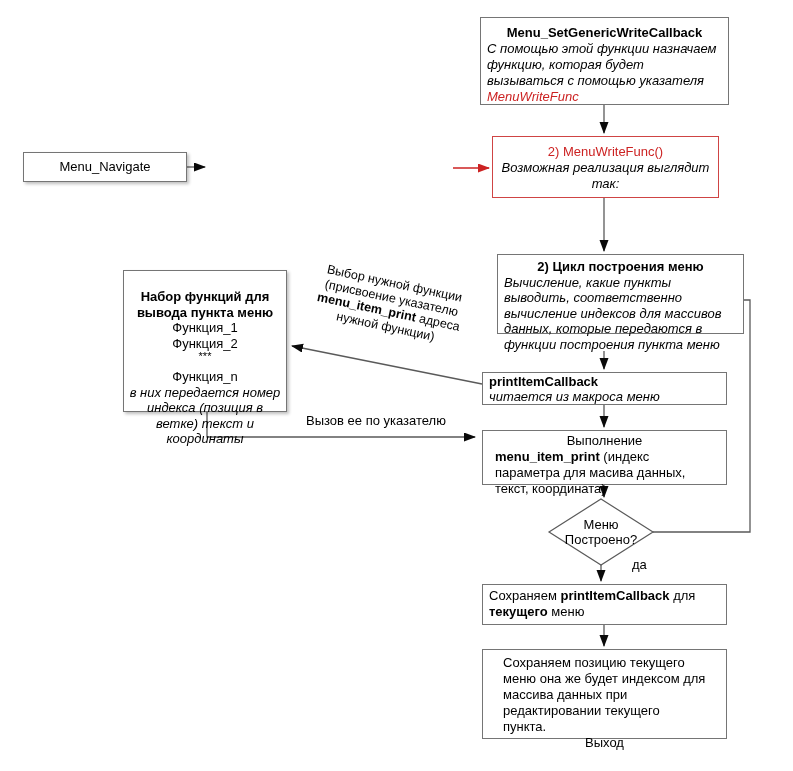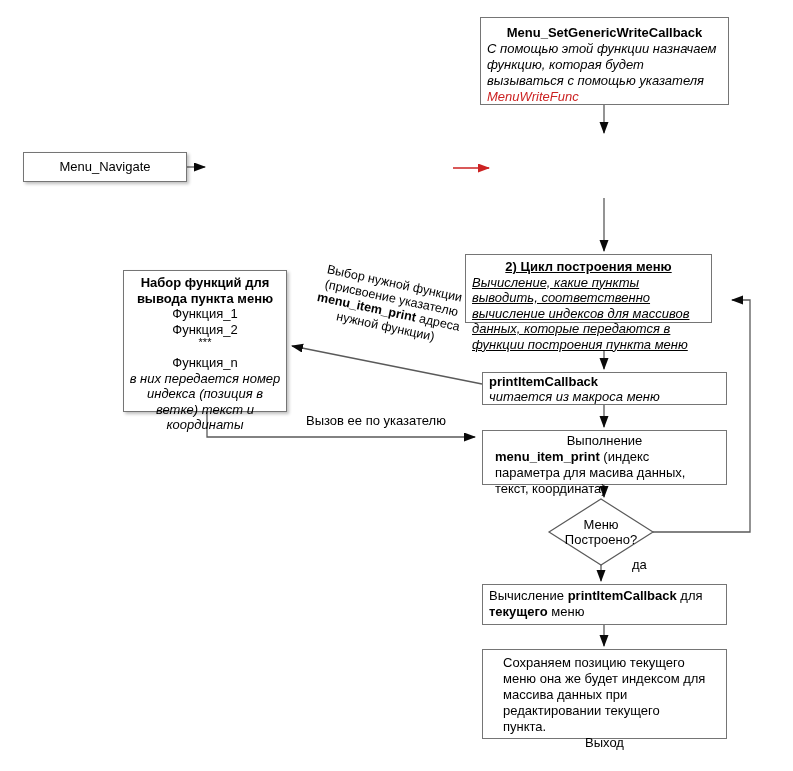--- a/index.html
+++ b/index.html
@@ -24,22 +24,22 @@
   .tc { text-align:center; }
   .it { font-style:italic; }
   .bd { font-weight:bold; }
   .red { color:var(--red); }
   .lbl { position:absolute; white-space:nowrap; }
 
   #n-setcb   { left:480px; top:17px;  width:249px; height:88px; padding-top:7px; }
   #n-nav     { left:23px;  top:152px; width:164px; height:30px; line-height:28px; padding:0; }
   #n-steps   { left:208px; top:130px; width:245px; height:73px; }
   #n-mwf     { left:492px; top:136px; width:227px; height:62px; border-color:#cf4444; padding-top:7px; }
-  #n-loop    { left:465px; top:254px; width:247px; height:69px; line-height:15.5px;text-decoration:underline; }
-  #n-funcs   { left:123px; top:270px; width:164px; height:142px; line-height:15.5px; padding:4px 2px; }
+  #n-loop    { left:497px; top:254px; width:247px; height:80px; line-height:15.5px; }
+  #n-funcs   { left:123px; top:270px; width:164px; height:142px; line-height:15.5px; padding:18px 2px; }
   #n-picb    { left:482px; top:372px; width:245px; height:33px; line-height:15px; padding:1px 6px; }
   #n-exec    { left:482px; top:430px; width:245px; height:55px; padding:2px 12px; }
   #n-execcb  { left:482px; top:584px; width:245px; height:41px; padding:3px 6px; }
   #n-save    { left:482px; top:649px; width:245px; height:90px; padding:5px 20px; }
 
   #l-decision { left:551px; top:517px; width:100px; text-align:center; line-height:15px; position:absolute; }
   #l-callptr  { left:306px; top:413px; }
   #l-yes      { left:632px; top:557px; }
   #l-select {
     position:absolute; left:297px; top:276px; width:186px;
@@ -80,20 +80,24 @@
   <div id="n-nav" class="box tc shadow">
     <span>Menu_Navigate</span>
   </div>
 
   <div id="n-setcb" class="box">
     <div class="tc bd">Menu_SetGenericWriteCallback</div>
     <div class="it"><span>С помощью этой функции назначаем функцию, которая будет вызываться с помощью указателя </span><span class="red">MenuWriteFunc</span></div>
   </div>
 
 
+  <div id="n-mwf" class="box tc">
+    <div class="red">2) MenuWriteFunc()</div>
+    <div class="it">Возможная реализация выглядит так:</div>
+  </div>
 
   <div id="n-loop" class="box">
     <div class="tc bd">2) Цикл построения меню</div>
     <div class="it">Вычисление, какие пункты выводить, соответственно вычисление индексов для массивов данных, которые передаются в функции построения пункта меню</div>
   </div>
 
   <div id="n-funcs" class="box tc shadow">
     <div class="bd">Набор функций для вывода пункта меню</div>
     <div>Функция_1</div>
     <div>Функция_2</div>
@@ -111,21 +115,21 @@
     <div class="tc">Выполнение</div>
     <div><b>menu_item_print</b><span> (индекс параметра для масива данных, текст, координата)</span></div>
   </div>
 
   <div id="l-decision">
     <div>Меню</div>
     <div>Построено?</div>
   </div>
 
   <div id="n-execcb" class="box">
-    <span>Вычисление </span><b>printItemCallback</b><span> для </span><b>текущего</b><span> меню</span>
+    <span>Сохраняем </span><b>printItemCallback</b><span> для </span><b>текущего</b><span> меню</span>
   </div>
 
   <div id="n-save" class="box">
     <div>Сохраняем позицию текущего меню она же будет индексом для массива данных при редактировании текущего пункта.</div>
     <div class="tc">Выход</div>
   </div>
 
   <div id="l-select">
     <span>Выбор нужной функции (присвоение указателю </span><b>menu_item_print</b><span> адреса нужной функции)</span>
   </div>

